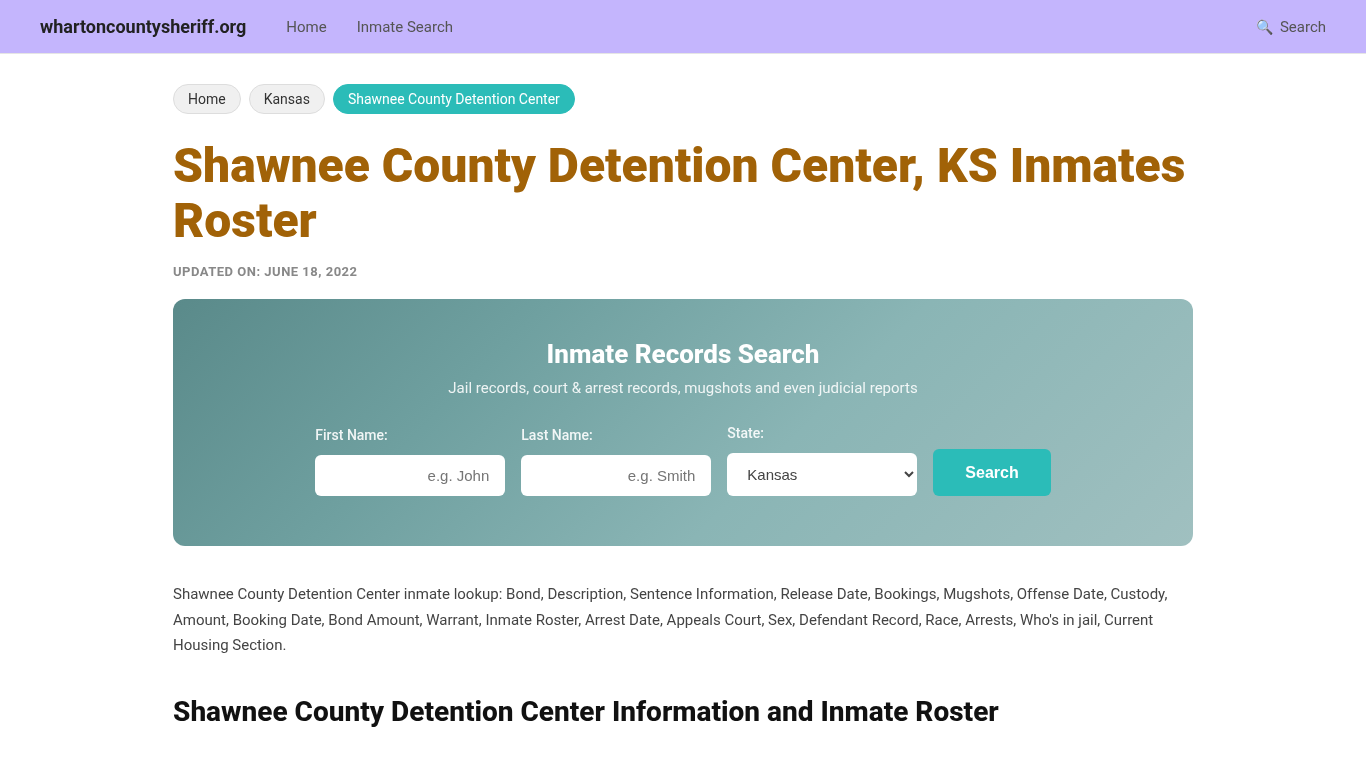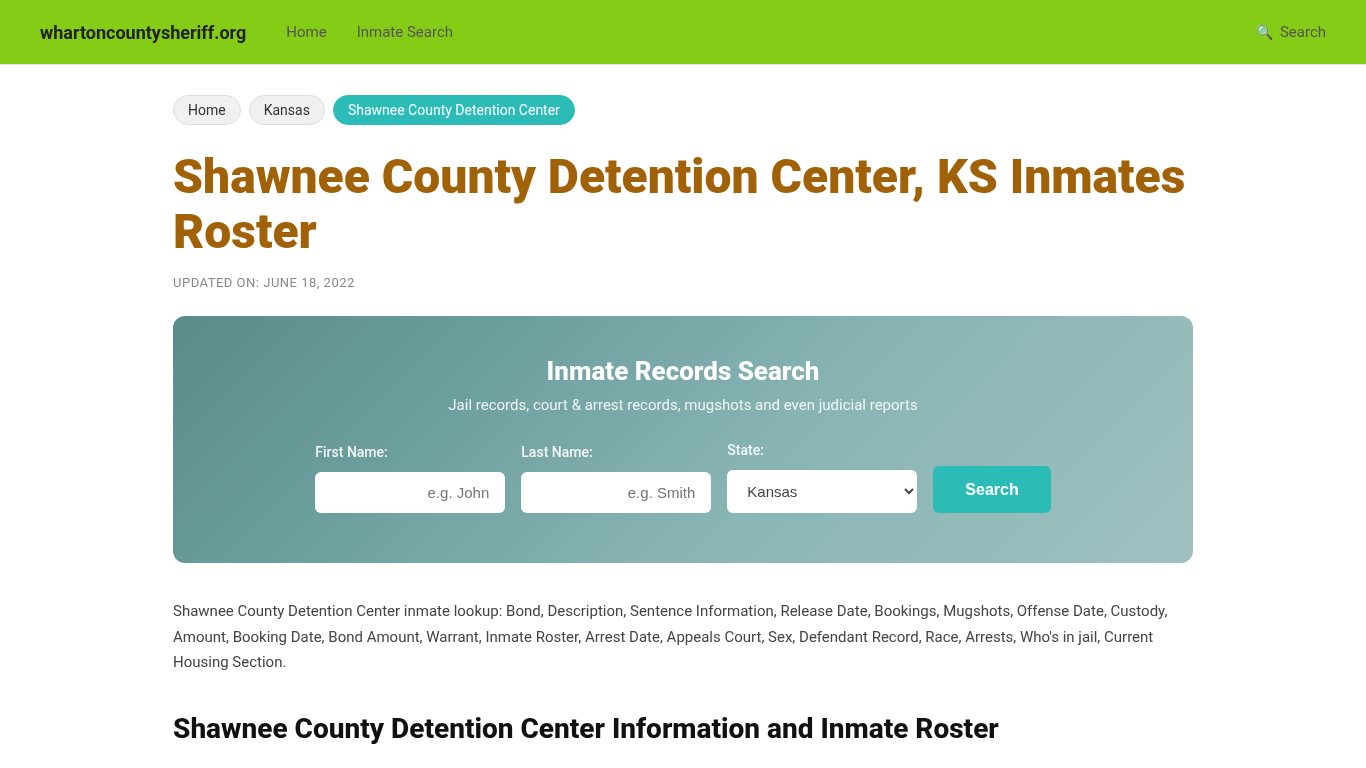--- a/index.html
+++ b/index.html
@@ -1,23 +1,23 @@
 <!DOCTYPE html>
 <html><head>
   <meta charset="utf-8">
   <style>
     * { margin: 0; padding: 0; box-sizing: border-box; }
     body { font-family: -apple-system, BlinkMacSystemFont, 'Segoe UI', Roboto, sans-serif; background: #fff; color: #333; font-size: 16px; }
 
     
     .navbar {
-      background: #84cc16;
+      background: #c4b5fd;
       border-bottom: 1px solid #e5e5e5;
       padding: 0 40px;
-      height: 65px;
+      height: 54px;
       display: flex;
       align-items: center;
       gap: 40px;
     }
     .navbar-brand {
       font-size: 18px;
       font-weight: 700;
       color: #222;
       text-decoration: none;
       white-space: nowrap;
@@ -81,23 +81,23 @@
     .page-title {
       font-size: 48px;
       font-weight: 900;
       color: #a16207;
       line-height: 1.15;
       margin-bottom: 16px;
     }
     .updated-date {
       font-size: 13px;
       color: #888;
-      font-weight: 400;
+      font-weight: 700;
       letter-spacing: 0.5px;
-      margin-bottom: 26px;
+      margin-bottom: 20px;
       text-transform: uppercase;
     }
 
     
     .search-card {
       background: linear-gradient(135deg, #5a8a8a 0%, #6fa0a0 30%, #8ab5b5 60%, #a0c0c0 100%);
       border-radius: 12px;
       padding: 40px 50px 50px;
       margin-bottom: 36px;
       text-align: center;

